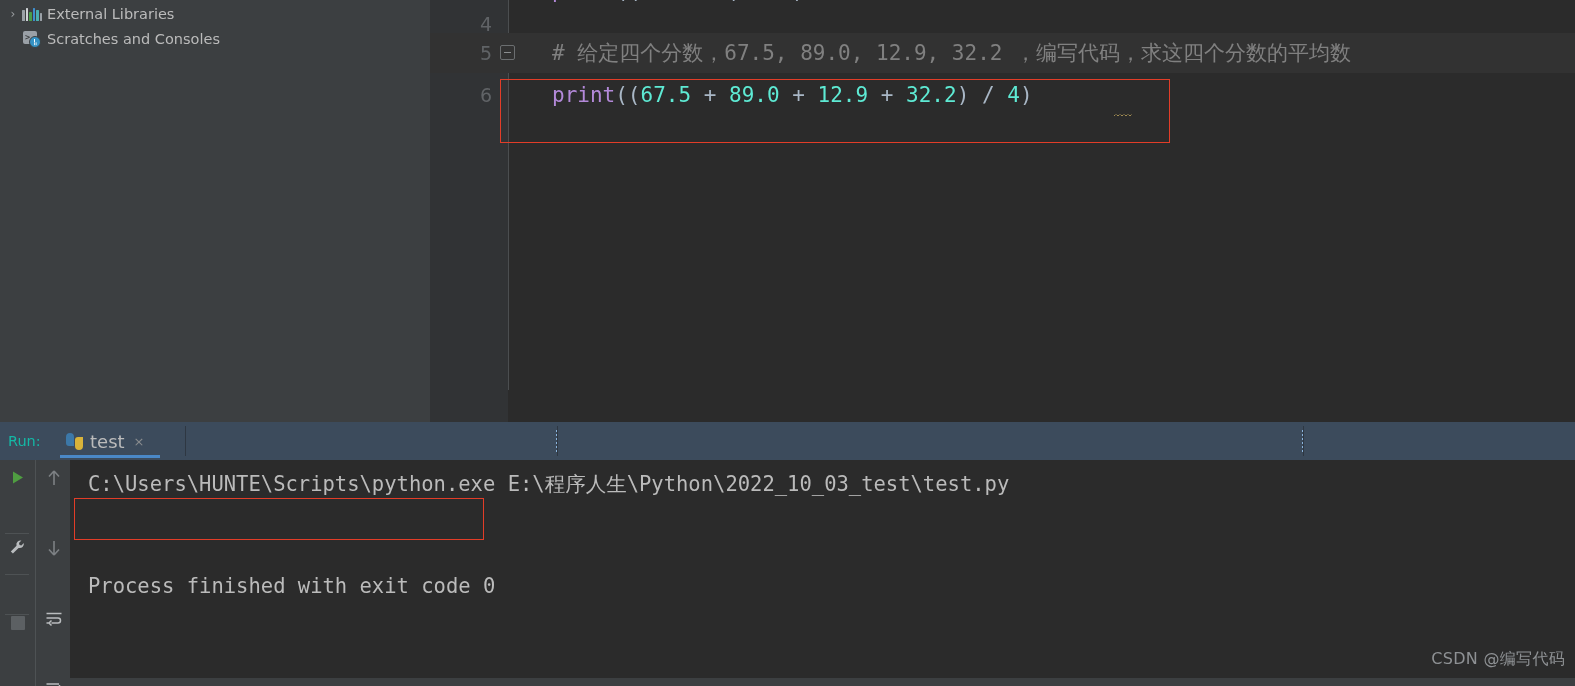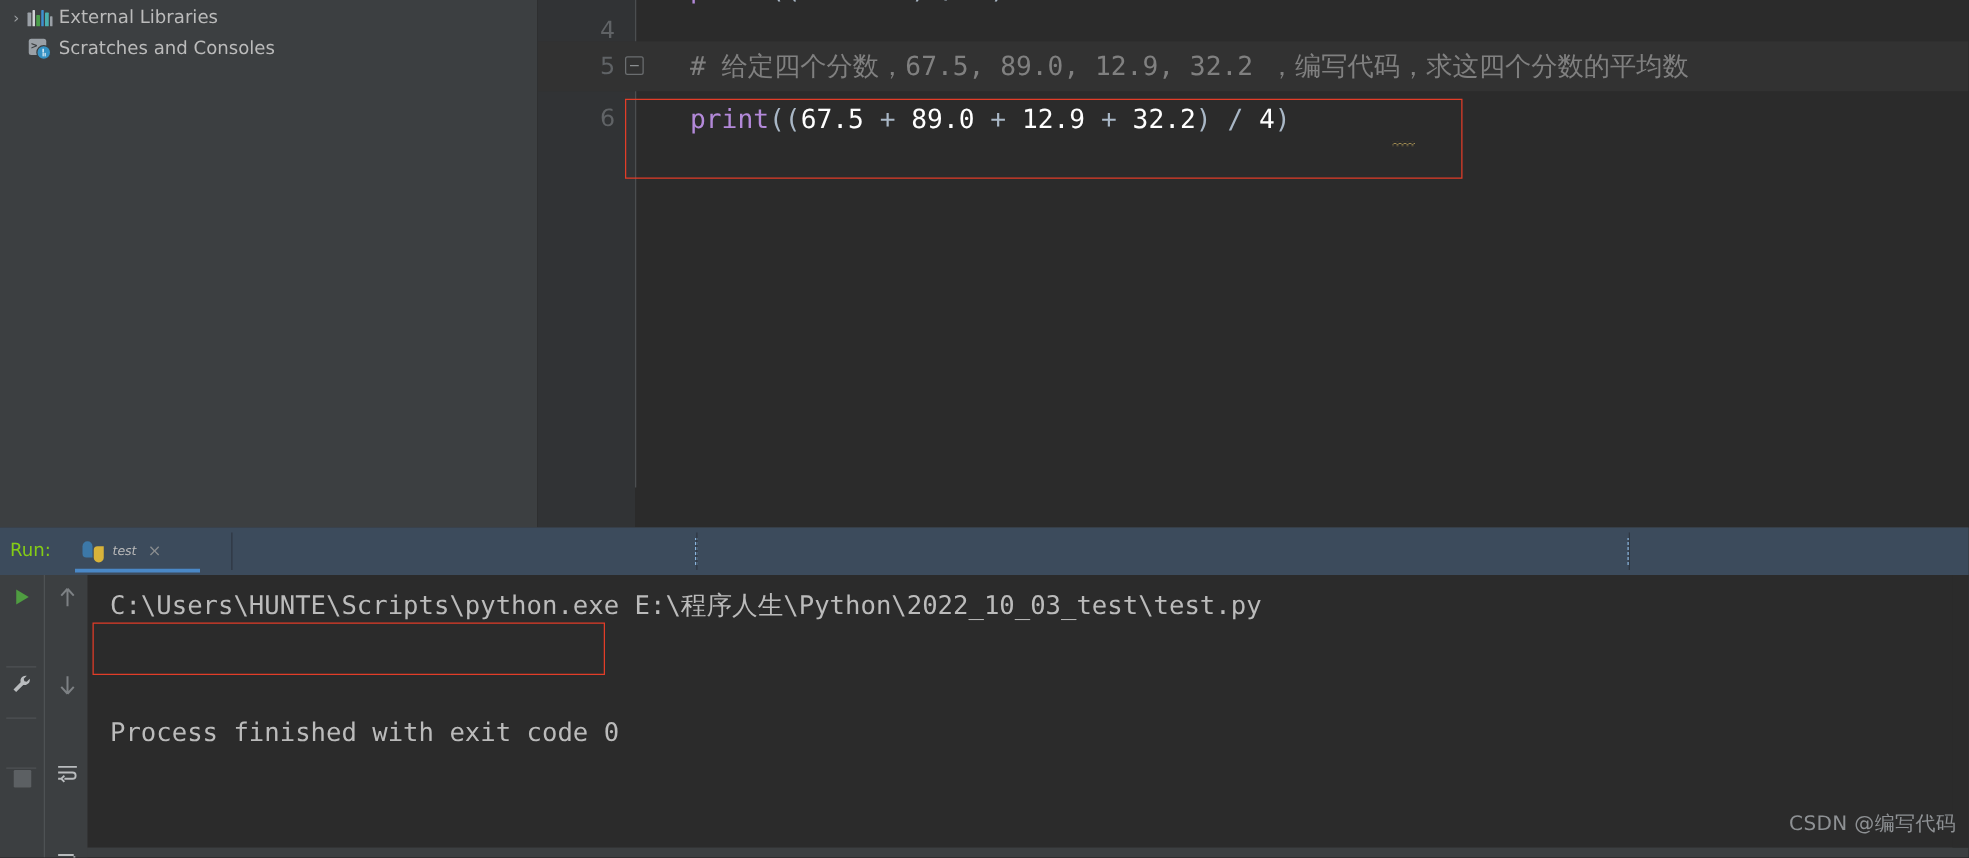--- a/index.html
+++ b/index.html
@@ -134,21 +134,21 @@
   }
   .code-text {
     position: absolute;
     left: 86px;
     white-space: pre;
     margin-left: 36px;
   }
   .line-hl { background: #323232; }
 
   .tok-fn     { color: #b389d9; }
-  .tok-num    { color: #ffffff; }
+  .tok-num    { color: #5eead4; }
   .tok-punct  { color: #a9b7c6; }
   .tok-op     { color: #a9b7c6; }
   .tok-comment{ color: #808080; }
   .cn { font-family: "DejaVu Sans", sans-serif; }
 
   .fold-marker {
     position: absolute;
     left: 70px;
     width: 15px; height: 15px;
     border: 1px solid #6b6e70;
@@ -191,21 +191,21 @@
     left: 0; top: 0;
     width: 1575px;
     height: 38px;
     background: #3c4b5c;
   }
   .run-label {
     position: absolute;
     left: 8px; top: 0;
     height: 24px;
     line-height: 38px;
-    color: #84cc16;
+    color: #14b8a6;
     font-size: 14.5px;
   }
   .run-tab {
     position: absolute;
     left: 58px; top: 0;
     height: 38px;
     display: flex;
     align-items: center;
     padding: 0 8px;
     box-sizing: border-box;
@@ -220,21 +220,21 @@
     position: absolute; width: 8px; height: 13px;
   }
   .run-tab .py-ic .pb.top {
     left: 0; top: 0; background: #3c78a8;
     border-radius: 4px 4px 0 3px;
   }
   .run-tab .py-ic .pb.bot {
     right: 0; bottom: 0; background: #d8b33a;
     border-radius: 3px 0 4px 4px;
   }
-  .run-tab .tab-name { color: #bbbbbb; font-size: 10px; font-style: italic; }
+  .run-tab .tab-name { color: #bbbbbb; font-size: 18px; }
   .run-tab .tab-close {
     margin-left: 9px;
     color: #8a8d8f;
     font-size: 13px;
     line-height: 1;
   }
   .tab-underline {
     position: absolute;
     left: 60px;
     bottom: 2px;

